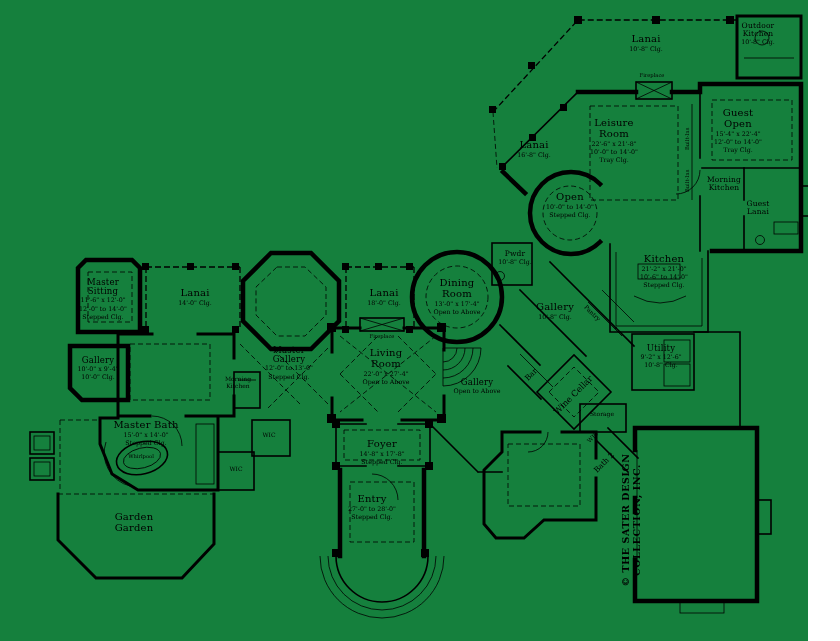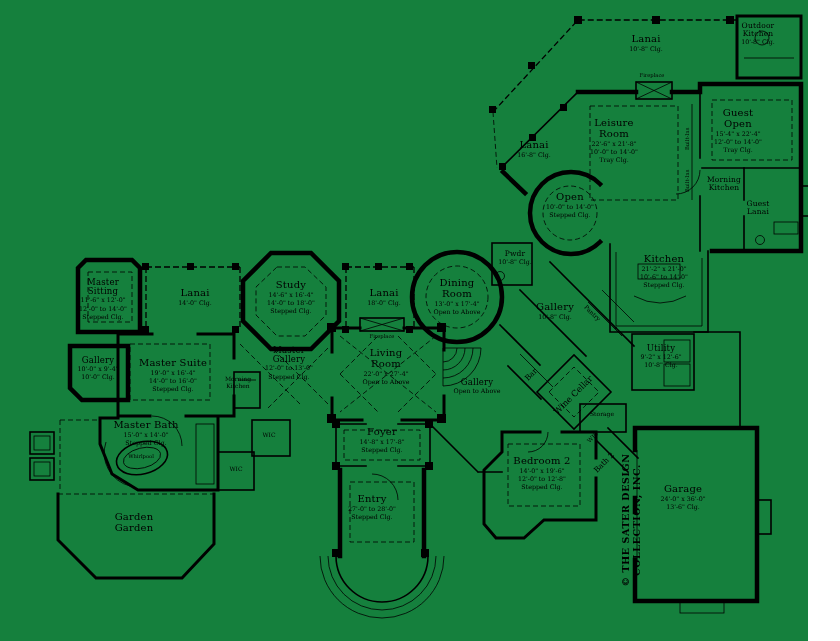--- a/index.html
+++ b/index.html
@@ -350,51 +350,39 @@
   <div class="rd">11'-6" x 12'-0"</div>
   <div class="rd">12'-0" to 14'-0"</div>
   <div class="rd">Stepped Clg.</div>
 </div>
 
 <div class="lbl" style="left:164px;top:288px;width:62px">
   <div class="rn">Lanai</div>
   <div class="rd">14'-0" Clg.</div>
 </div>
 
-<div class="lbl" style="left:255px;top:280px;width:72px">
-  <div class="rn">Study</div>
-  <div class="rd">14'-6" x 16'-4"</div>
-  <div class="rd">14'-0" to 18'-0"</div>
-  <div class="rd">Stepped Clg.</div>
-</div>
 
 <div class="lbl" style="left:353px;top:288px;width:62px">
   <div class="rn">Lanai</div>
   <div class="rd">18'-0" Clg.</div>
 </div>
 
 <div class="lbl" style="left:421px;top:278px;width:72px">
   <div class="rn">Dining</div>
   <div class="rn">Room</div>
   <div class="rd">13'-0" x 17'-4"</div>
   <div class="rd">Open to Above</div>
 </div>
 
 <div class="lbl" style="left:66px;top:356px;width:64px">
   <div class="rn md">Gallery</div>
   <div class="rd">10'-0" x 9'-4"</div>
   <div class="rd">10'-0" Clg.</div>
 </div>
 
-<div class="lbl" style="left:131px;top:358px;width:84px">
-  <div class="rn">Master Suite</div>
-  <div class="rd">19'-0" x 16'-4"</div>
-  <div class="rd">14'-0" to 16'-0"</div>
-  <div class="rd">Stepped Clg.</div>
-</div>
 
 <div class="lbl" style="left:214px;top:376px;width:48px">
   <div class="t6">Morning</div>
   <div class="t6">Kitchen</div>
 </div>
 
 <div class="lbl" style="left:256px;top:346px;width:66px">
   <div class="rn md">Master</div>
   <div class="rn md">Gallery</div>
   <div class="rd">12'-0" to 13'-0"</div>
@@ -440,53 +428,42 @@
 </div>
 
 <div class="lbl t6" style="left:254px;top:432px;width:30px">
   <div>WIC</div>
 </div>
 
 <div class="lbl t6" style="left:221px;top:466px;width:30px">
   <div>WIC</div>
 </div>
 
-<div class="lbl" style="left:346px;top:427px;width:72px">
+<div class="lbl" style="left:346px;top:439px;width:72px">
   <div class="rn">Foyer</div>
   <div class="rd">14'-8" x 17'-8"</div>
   <div class="rd">Stepped Clg.</div>
 </div>
 
 <div class="lbl" style="left:98px;top:512px;width:72px">
   <div class="rn">Garden</div>
   <div class="rn">Garden</div>
 </div>
 
 <div class="lbl" style="left:336px;top:494px;width:72px">
   <div class="rn">Entry</div>
   <div class="rd">27'-0" to 28'-0"</div>
   <div class="rd">Stepped Clg.</div>
 </div>
 
-<div class="lbl" style="left:502px;top:456px;width:80px">
-  <div class="rn">Bedroom 2</div>
-  <div class="rd">14'-0" x 19'-6"</div>
-  <div class="rd">12'-0" to 12'-8"</div>
-  <div class="rd">Stepped Clg.</div>
-</div>
 
 <div class="lbl sm rotm45" style="left:584px;top:458px;width:40px">
   <div>Bath 2</div>
 </div>
 
 <div class="lbl t6 rotm45" style="left:578px;top:434px;width:30px">
   <div>WIC</div>
 </div>
 
-<div class="lbl" style="left:641px;top:484px;width:84px">
-  <div class="rn">Garage</div>
-  <div class="rd">24'-0" x 36'-0"</div>
-  <div class="rd">13'-6" Clg.</div>
-</div>
 
 <div id="copyright">© THE SATER DESIGN COLLECTION, INC.</div>
 
 </div>
 
 </body></html>

